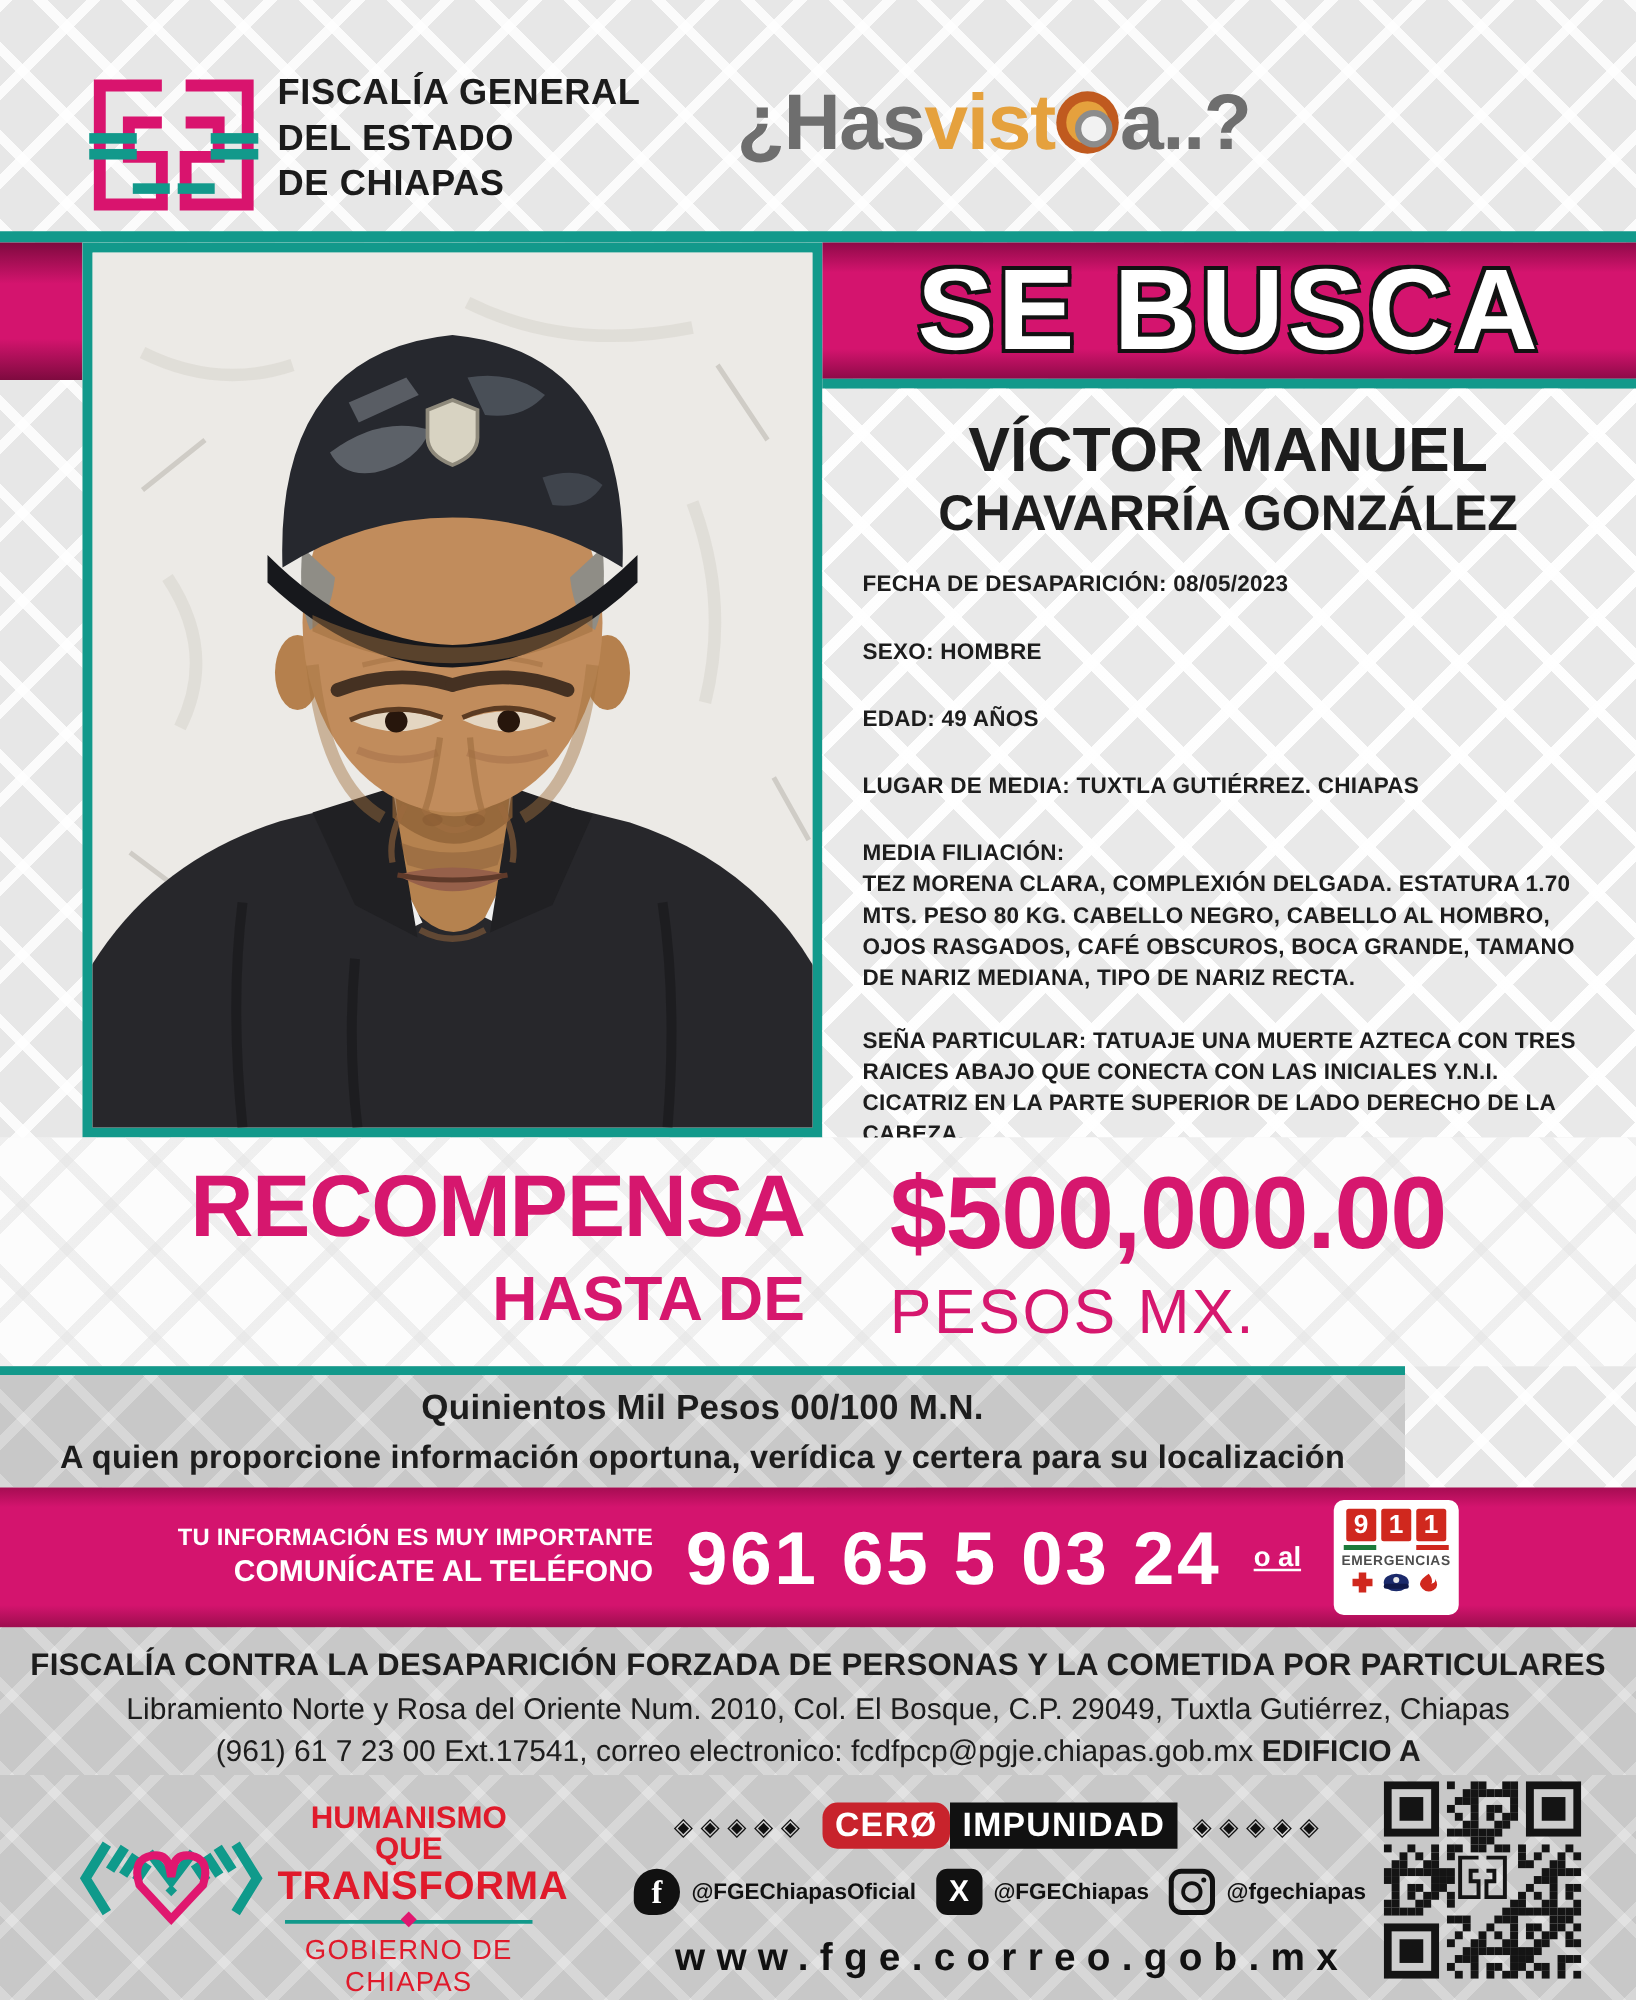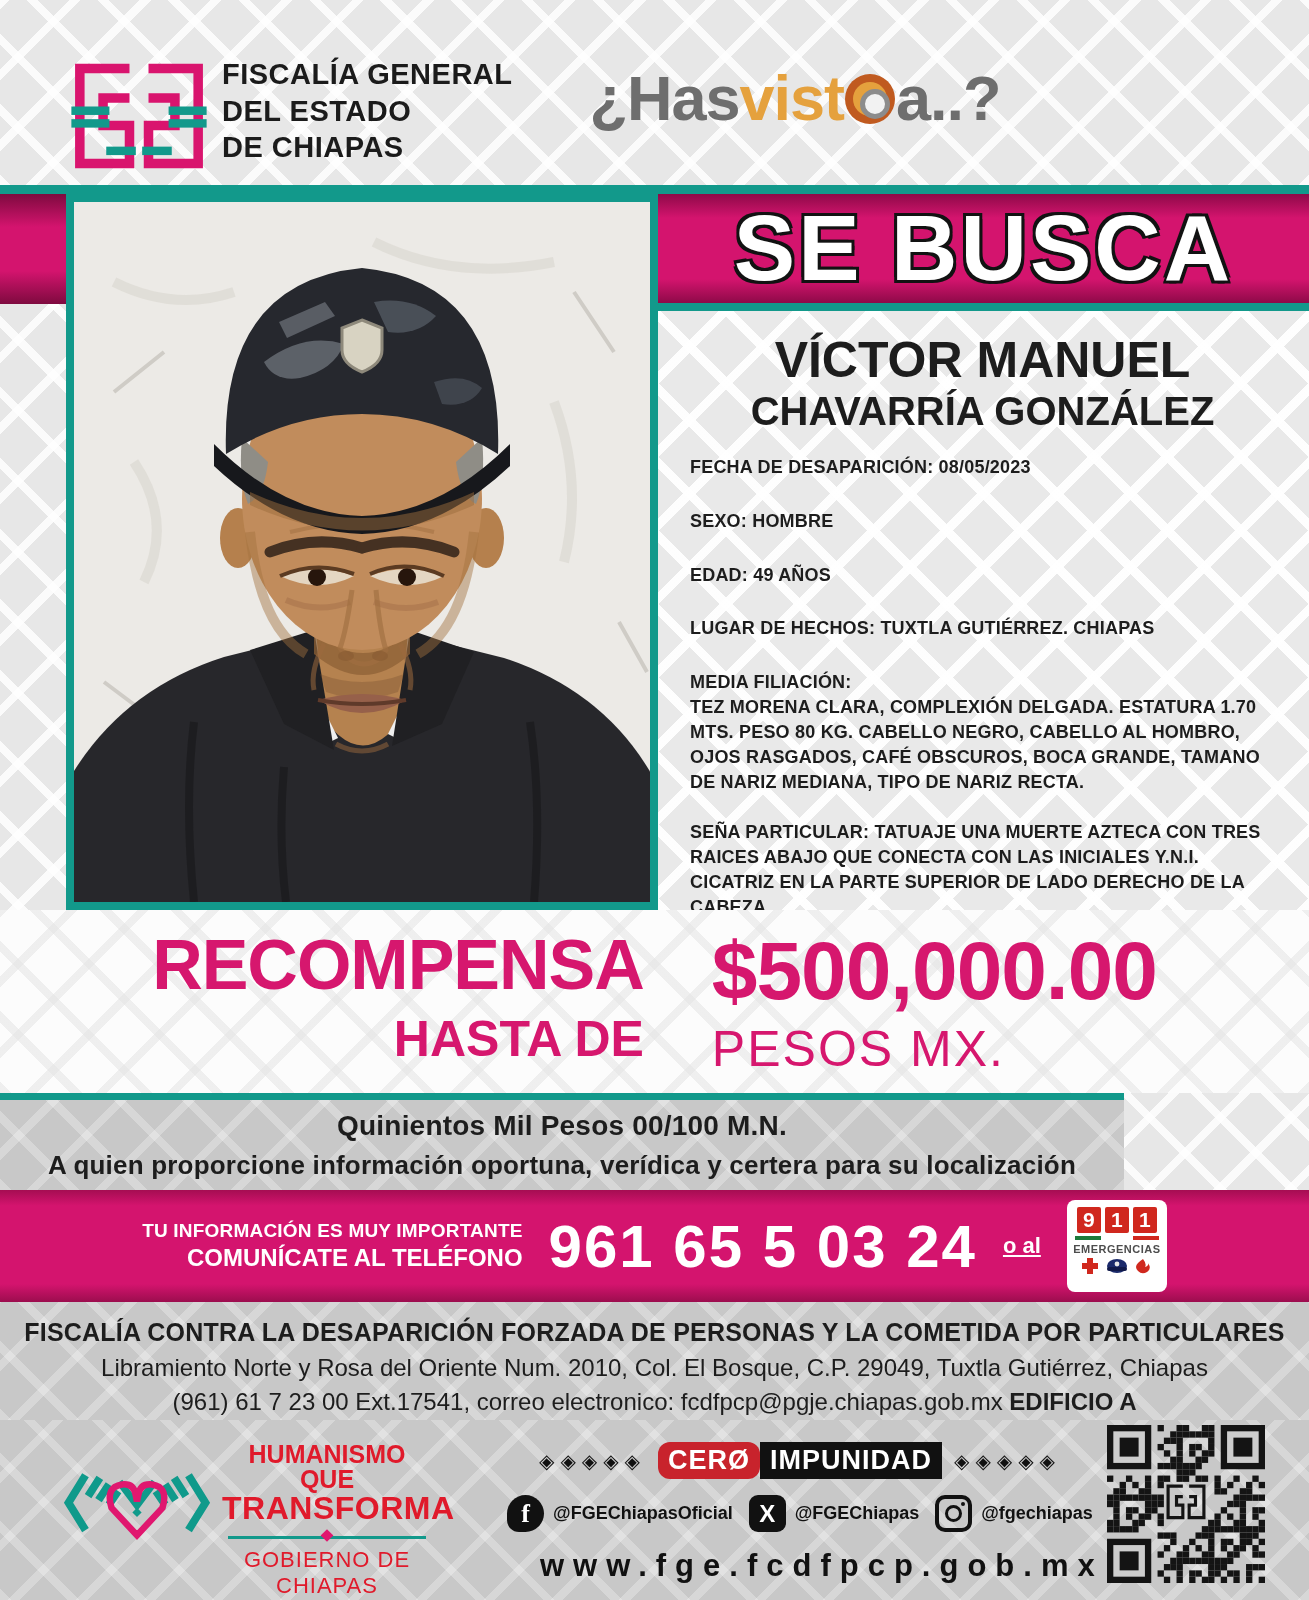--- a/index.html
+++ b/index.html
@@ -211,21 +211,21 @@
       <span>SE BUSCA</span>
     </div>
     <div class="teal-strip"></div>
     <div class="details pat-mid">
       <div class="name1">VÍCTOR MANUEL</div>
       <div class="name2">CHAVARRÍA GONZÁLEZ</div>
       <div class="fields">
         <div class="field">FECHA DE DESAPARICIÓN: 08/05/2023</div>
         <div class="field">SEXO: HOMBRE</div>
         <div class="field">EDAD: 49 AÑOS</div>
-        <div class="field">LUGAR DE HECHOS: TUXTLA GUTIÉRREZ. CHIAPAS</div>
+        <div class="field">LUGAR DE MEDIA: TUXTLA GUTIÉRREZ. CHIAPAS</div>
         <div class="field para">MEDIA FILIACIÓN:
 TEZ MORENA CLARA, COMPLEXIÓN DELGADA. ESTATURA 1.70 MTS. PESO 80 KG. CABELLO NEGRO, CABELLO AL HOMBRO, OJOS RASGADOS, CAFÉ OBSCUROS, BOCA GRANDE, TAMANO DE NARIZ MEDIANA, TIPO DE NARIZ RECTA.</div>
         <div class="field para">SEÑA PARTICULAR:  TATUAJE UNA MUERTE AZTECA CON TRES RAICES ABAJO QUE CONECTA CON LAS INICIALES Y.N.I. CICATRIZ EN LA PARTE SUPERIOR DE LADO DERECHO DE LA CABEZA.</div>
       </div>
     </div>
   </div>
 
   <div class="abs reward pat-faint">
     <div class="rw-left">
       <div class="rw-l1">RECOMPENSA</div>
@@ -308,21 +308,21 @@
         </span>
         <span class="s-item">
           <span class="ic x">X</span>
           <span class="s-handle">@FGEChiapas</span>
         </span>
         <span class="s-item">
           <span class="ig"></span>
           <span class="s-handle">@fgechiapas</span>
         </span>
       </div>
-      <div class="site">www.fge.fcdfpcp.gob.mx</div>
+      <div class="site">www.fge.correo.gob.mx</div>
     </div>
     <svg class="qr" id="qr-svg" viewBox="0 0 150 150">
         <rect x="0" y="48" width="6" height="6" fill="#141414"></rect>
         <rect x="0" y="66" width="6" height="6" fill="#141414"></rect>
         <rect x="0" y="72" width="6" height="6" fill="#141414"></rect>
         <rect x="0" y="90" width="6" height="6" fill="#141414"></rect>
         <rect x="0" y="96" width="6" height="6" fill="#141414"></rect>
         <rect x="6" y="60" width="6" height="6" fill="#141414"></rect>
         <rect x="6" y="66" width="6" height="6" fill="#141414"></rect>
         <rect x="6" y="72" width="6" height="6" fill="#141414"></rect>

